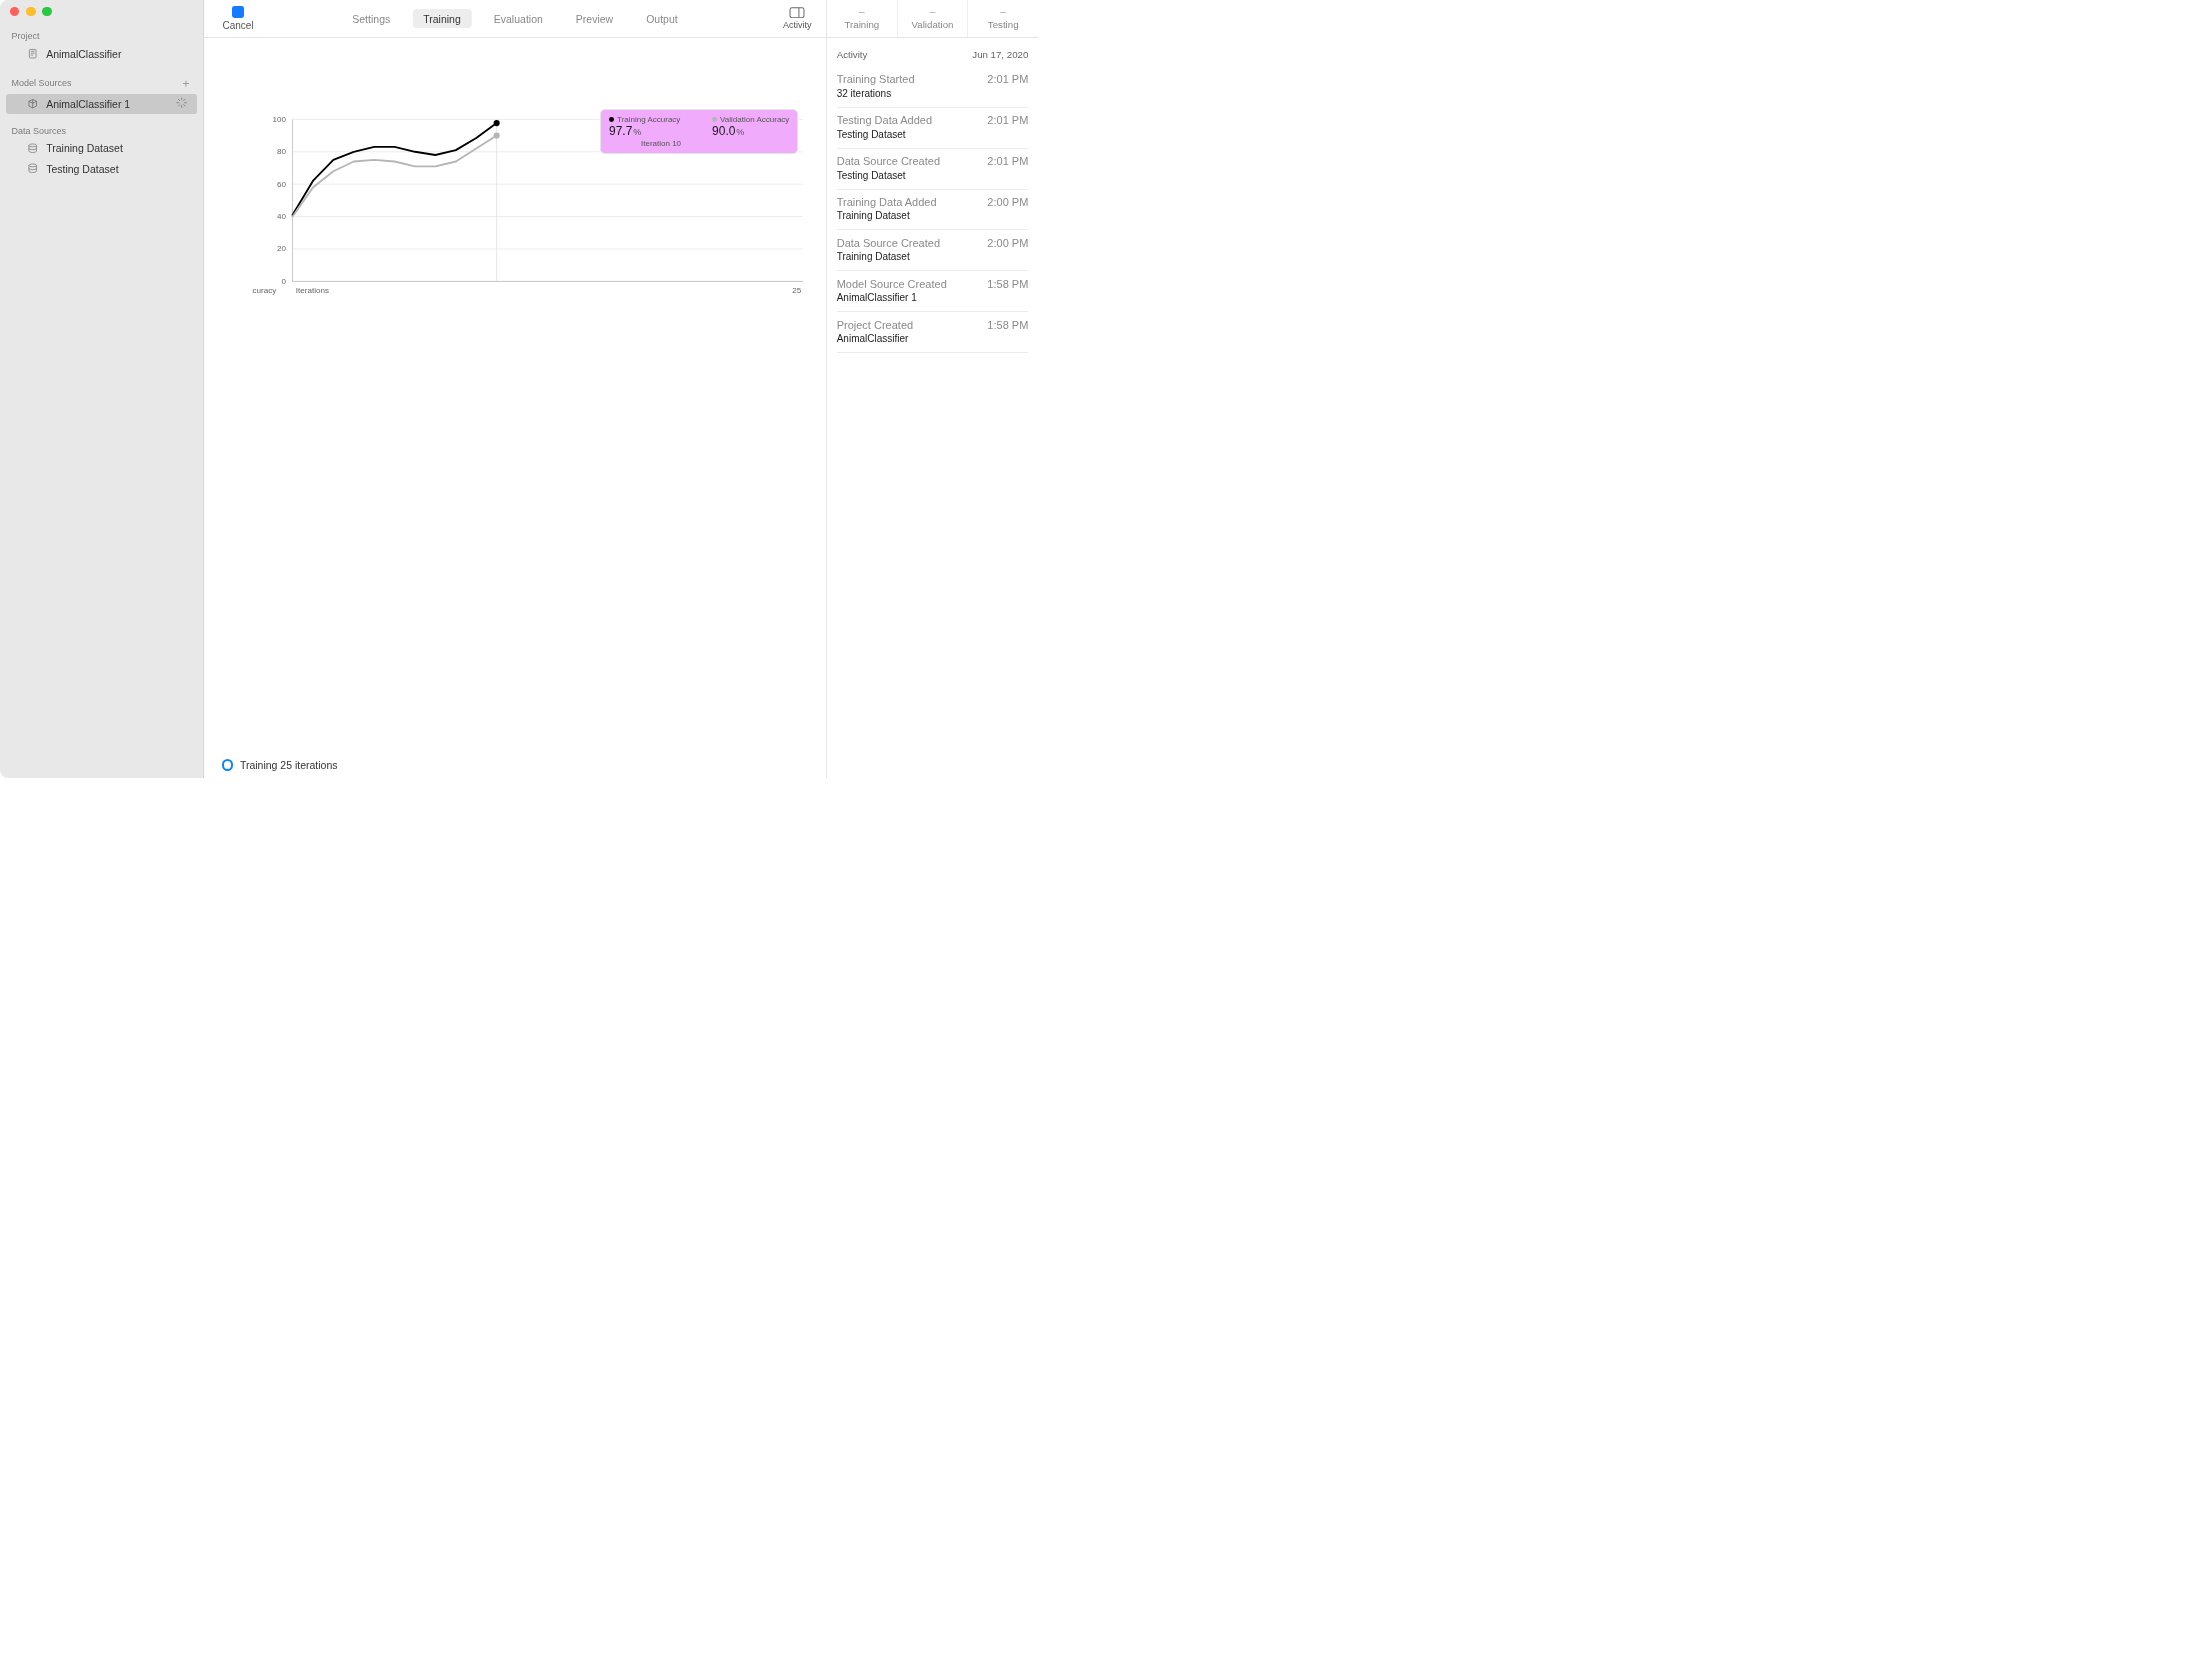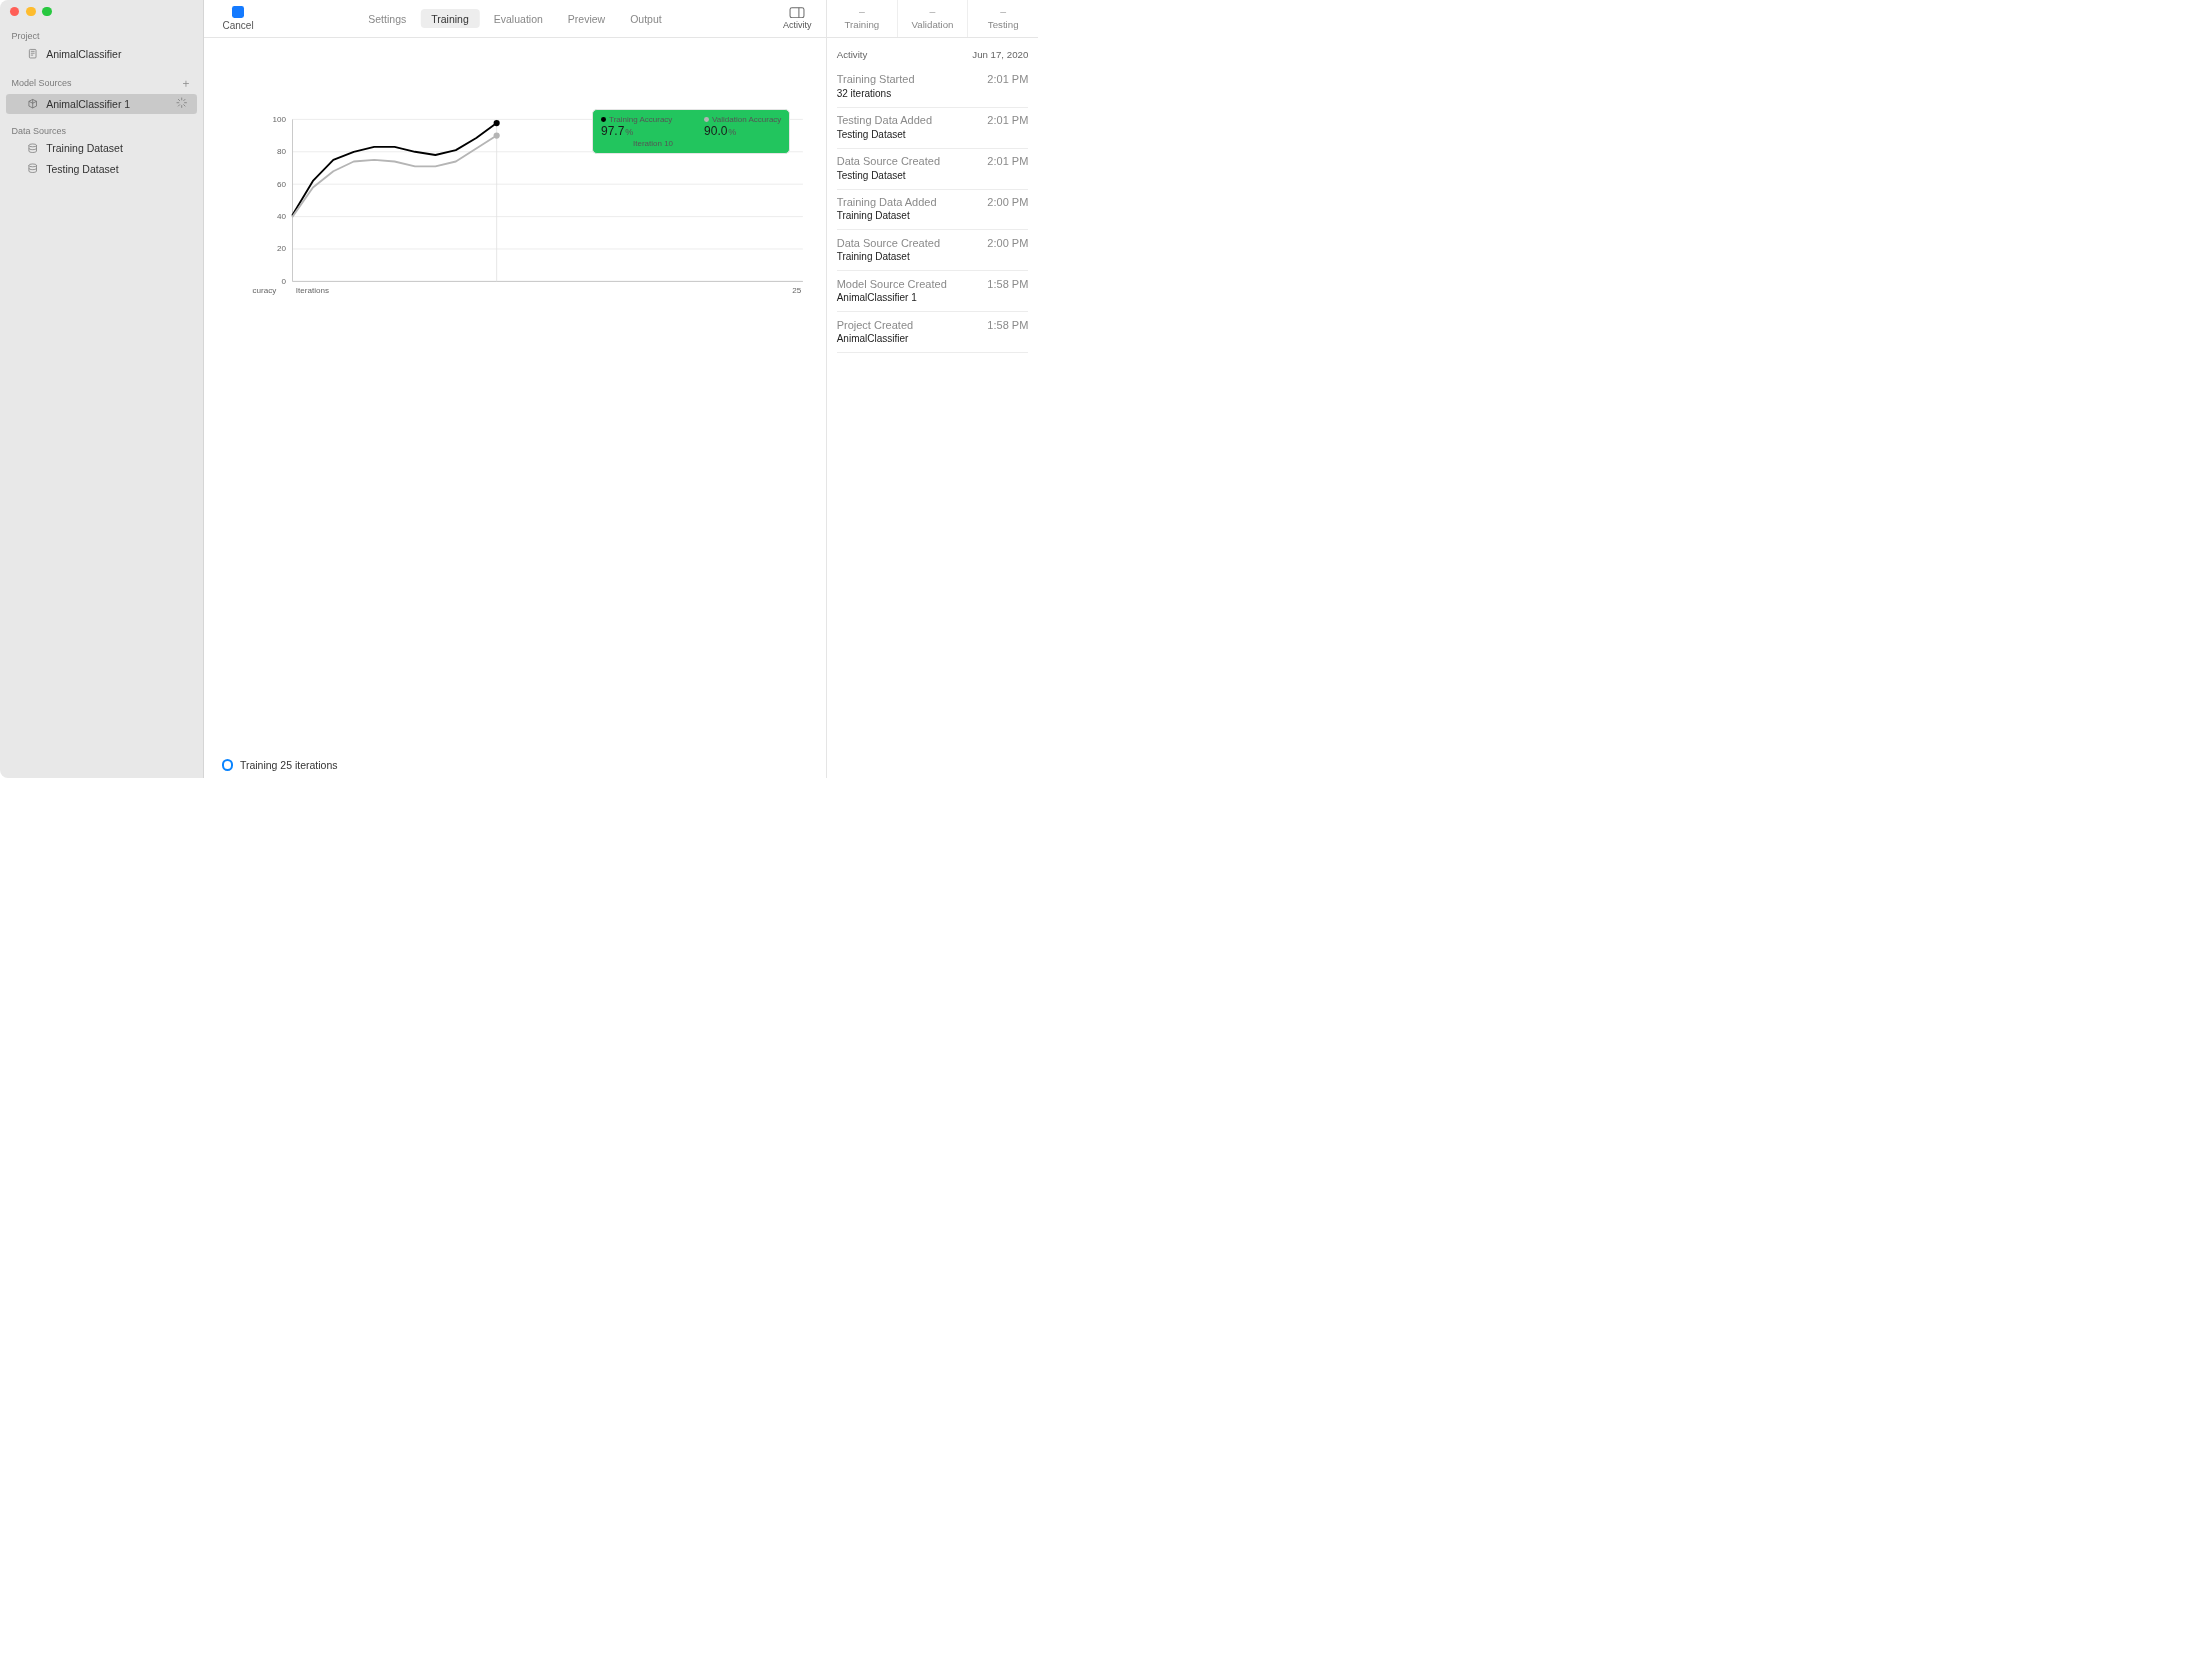--- a/index.html
+++ b/index.html
@@ -96,21 +96,21 @@
       gap: 1.6px;
       width: 39px;
     }
     .cancel-square { width: 12px; height: 12px; background: #147aff; border-radius: 2.4px; }
 
     .tabs-center {
       position: absolute;
       left: 50%;
       transform: translateX(-50%);
       display: flex;
-      gap: 4px;
+      gap: 12px;
       align-items: center;
     }
     .tab-btn {
       font-size: 10.5px;
       color: #888;
       padding: 3.2px 10.5px;
       border-radius: 4px;
     }
     .tab-btn.active { background: #ededed; color: #333; }
 
@@ -124,23 +124,23 @@
       gap: 1.6px;
     }
 
     .chart-area {
       padding: 32px 24px 8px 24px;
       position: relative;
     }
 
     .legend-box {
       position: absolute;
-      left: 388px;
+      left: 396px;
       top: 71px;
-      background: #22c55e;
+      background: #f0abfc;
       border: 0.8px solid #e5e5e5;
       border-radius: 4.9px;
       padding: 4.9px 8px 4.9px 8px;
       font-size: 8px;
     }
     .legend-row { display: flex; align-items: baseline; gap: 31px; }
     .legend-title { display:flex; align-items:center; gap:3.2px; color:#555; }
     .legend-dot { width: 4.9px; height: 4.9px; border-radius: 50%; display:inline-block; }
     .legend-value { font-size: 12px; color:#1a1a1a; display:flex; align-items:baseline; gap:0.8px;}
     .legend-value .pct { font-size: 9px; color:#555;}

